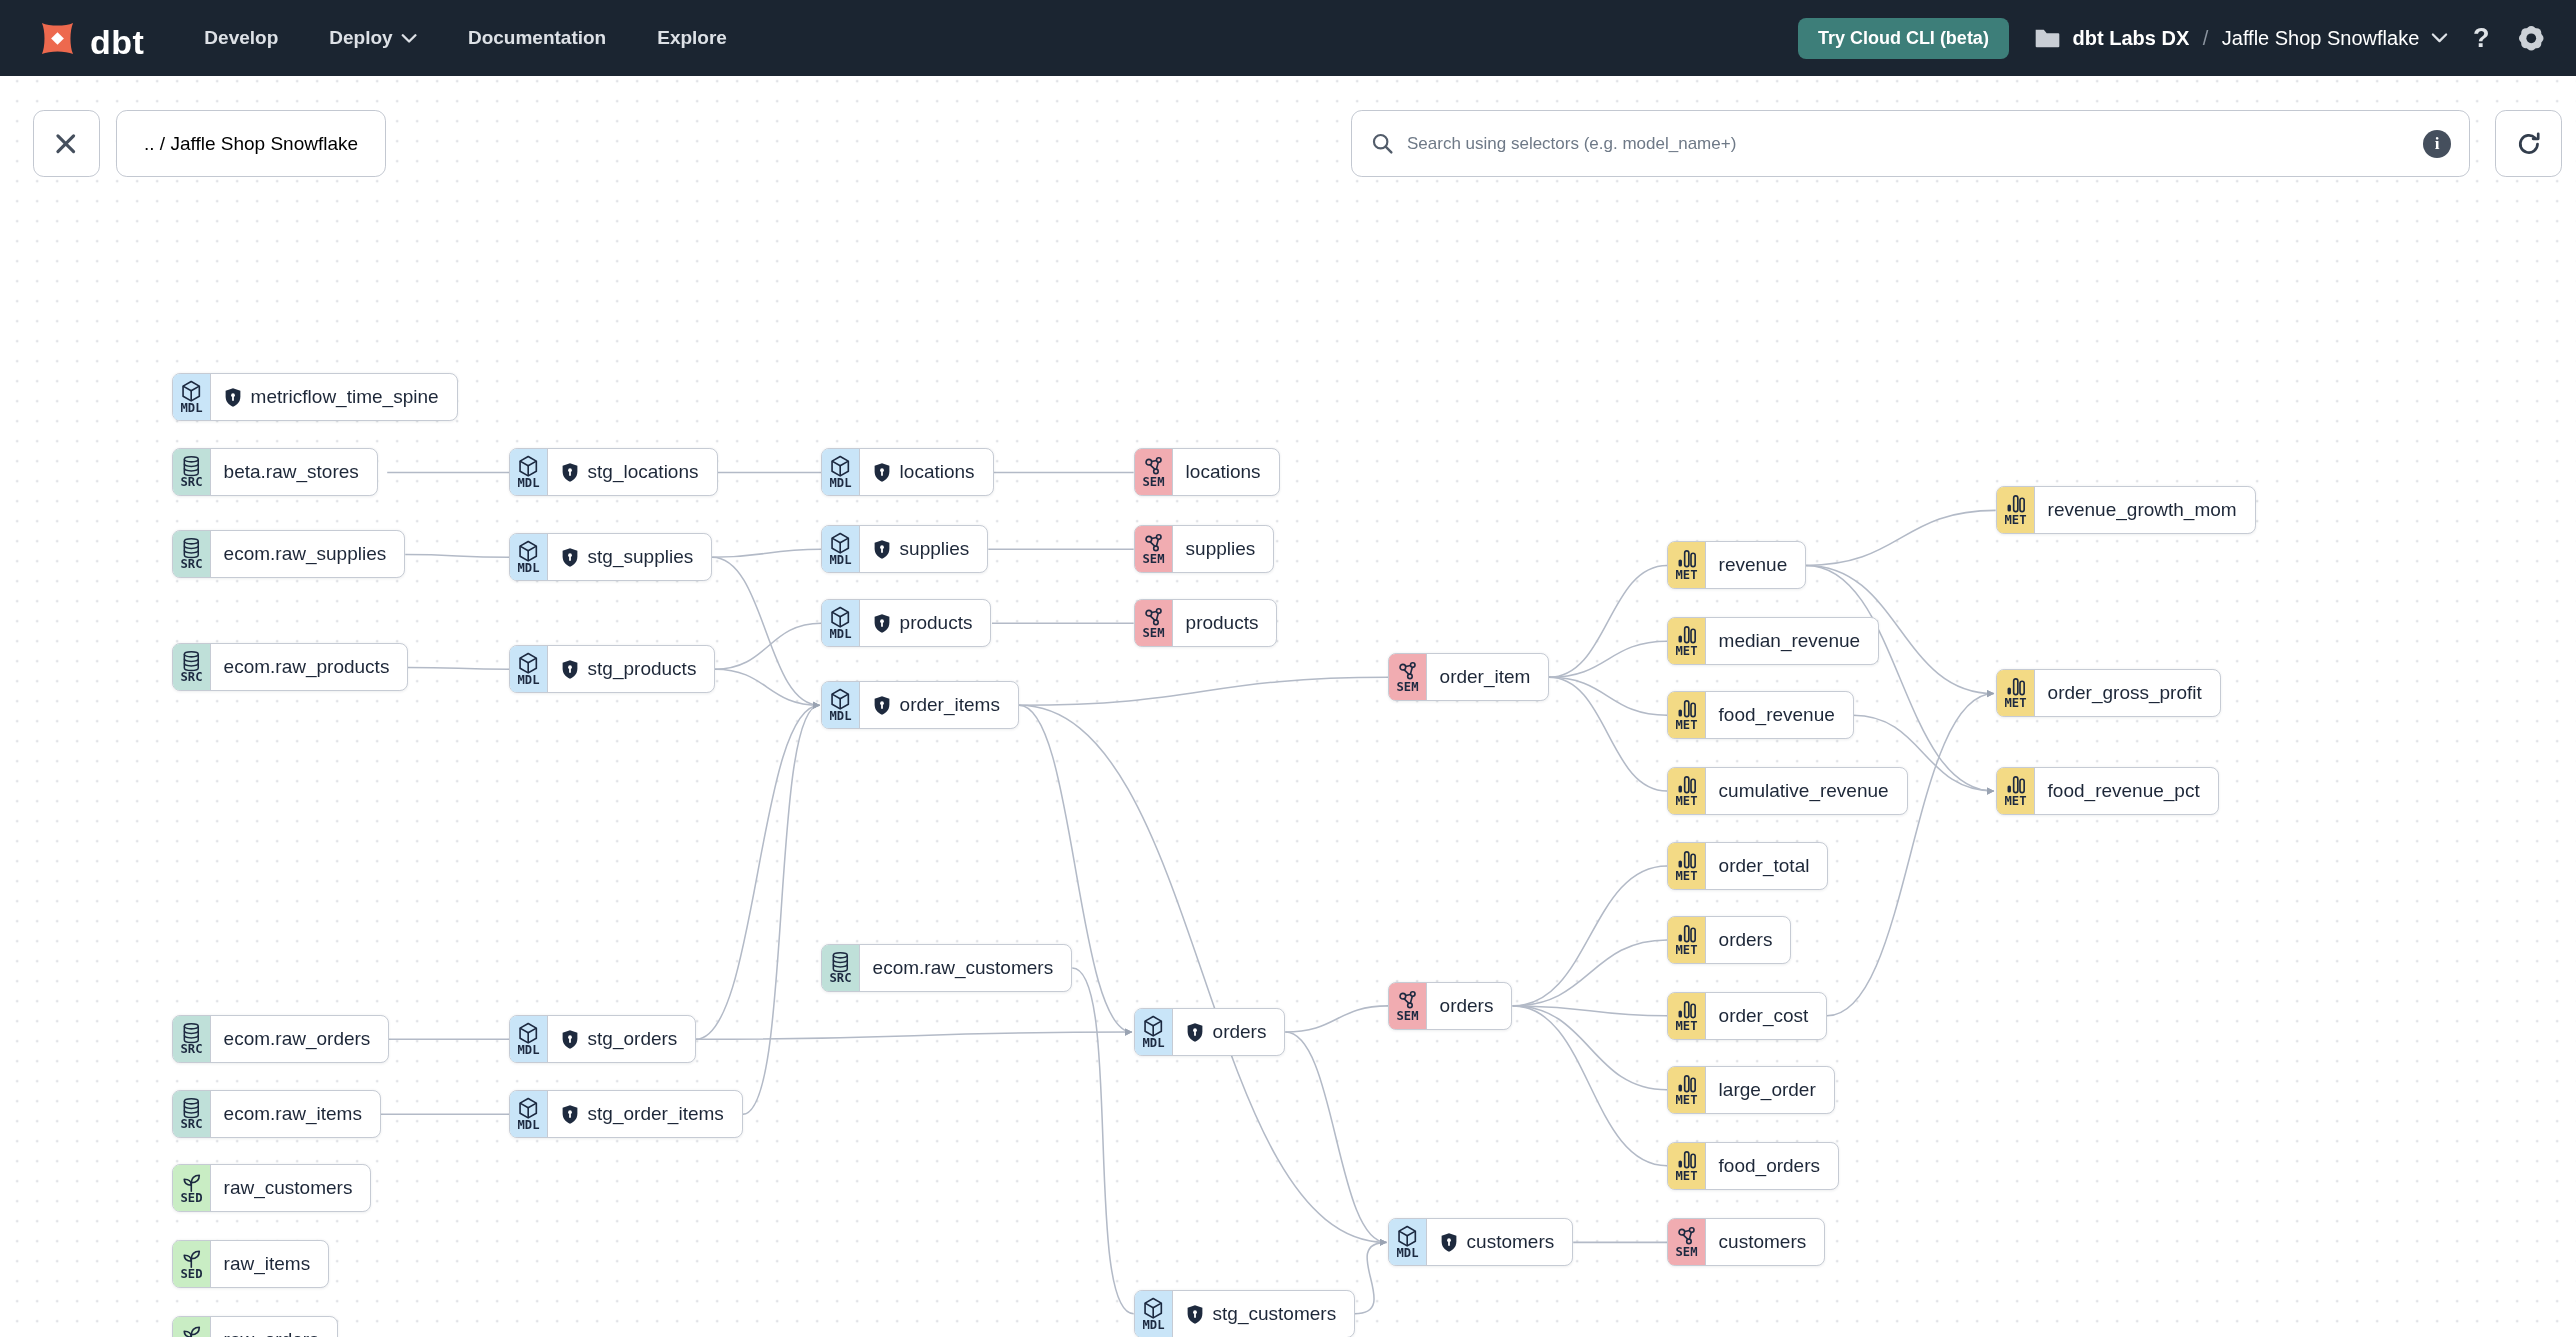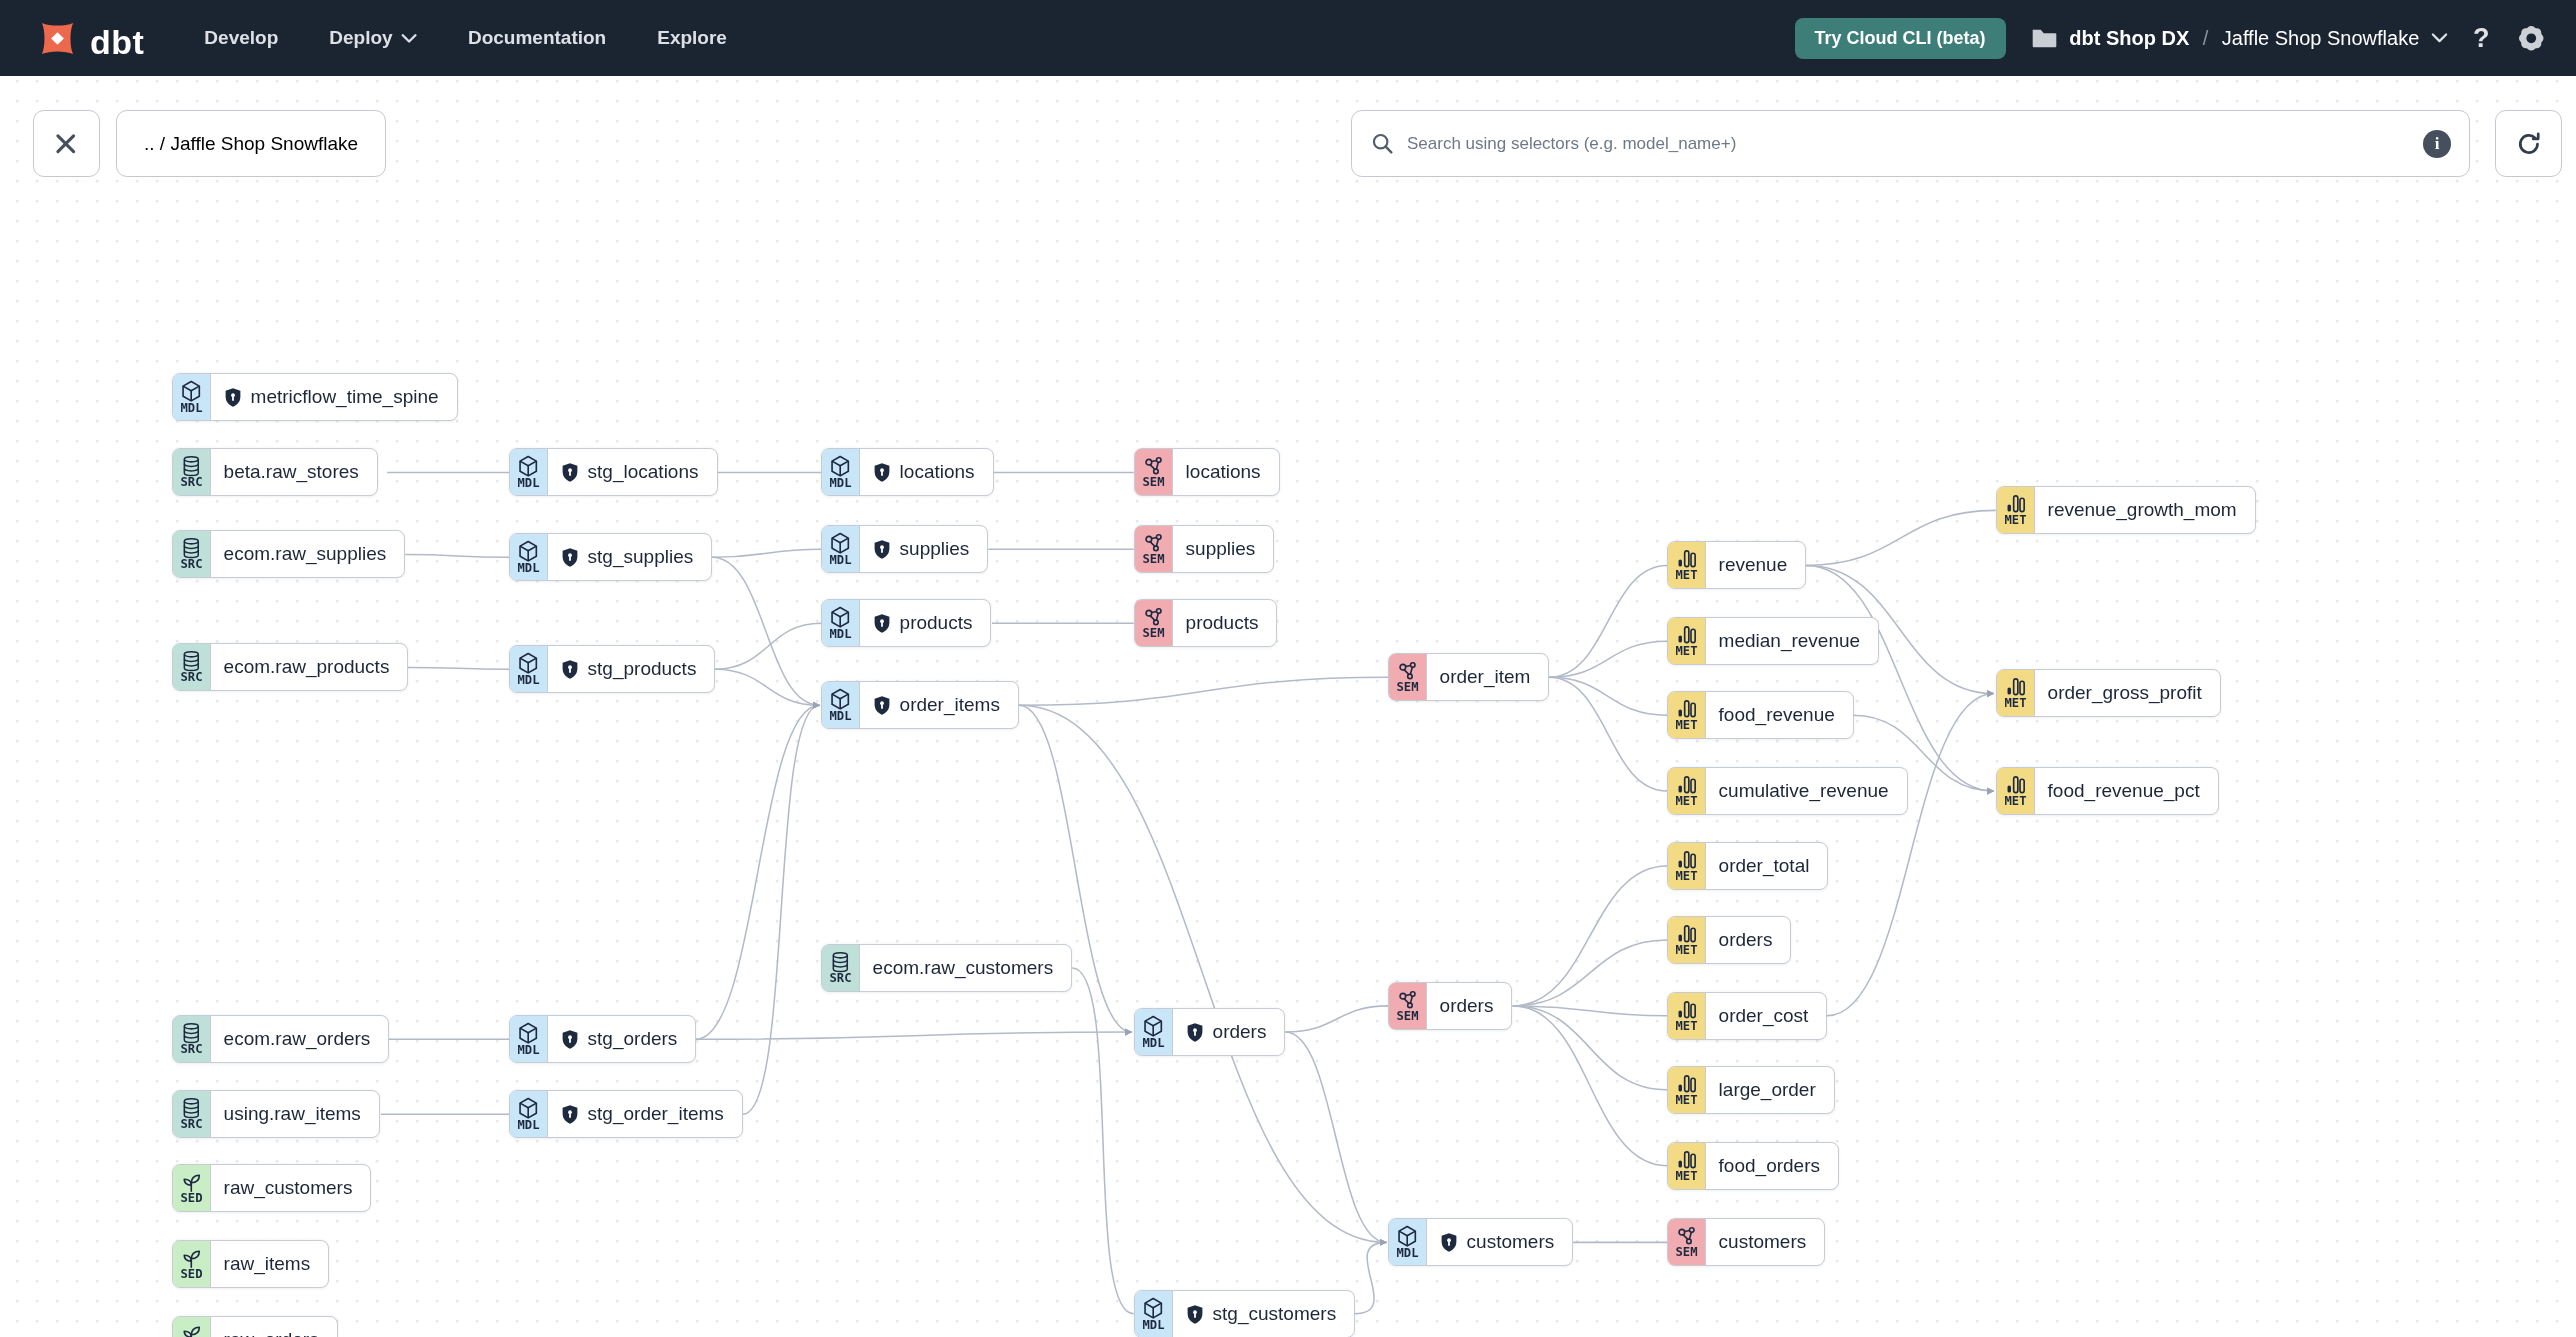--- a/index.html
+++ b/index.html
@@ -185,21 +185,21 @@
         <div class="gbadge" style="background: rgb(191, 224, 217);">
           <span style="line-height: 0;"><svg width="22.6" height="22.6" viewBox="0 0 24 24" fill="none" stroke="#1c2940" stroke-width="1.6">
               <ellipse cx="12" cy="4.6" rx="7.4" ry="2.7"></ellipse>
               <path d="M4.6 4.6v4.8c0 1.5 3.3 2.7 7.4 2.7s7.4-1.2 7.4-2.7V4.6"></path>
               <path d="M4.6 9.4v4.8c0 1.5 3.3 2.7 7.4 2.7s7.4-1.2 7.4-2.7V9.4"></path>
               <path d="M4.6 14.2V19c0 1.5 3.3 2.7 7.4 2.7s7.4-1.2 7.4-2.7v-4.8"></path>
             </svg></span>
           <span class="tlabel">SRC</span>
         </div>
         <div class="gbody">
-          <span class="glabel">using.raw_items</span>
+          <span class="glabel">ecom.raw_items</span>
         </div>
       </div>
       <div class="gnode" style="left: 172px; top: 1120px;">
         <div class="gbadge" style="background: rgb(201, 237, 196);">
           <span style="line-height: 0;"><svg width="22.6" height="22.6" viewBox="0 0 24 24" fill="none" stroke="#1c2940" stroke-width="1.7" stroke-linecap="round" stroke-linejoin="round">
               <path d="M12 21.5v-9"></path>
               <path d="M12 12.5c0-4.8 3.1-8 8.5-8 0 5.5-3.5 8-8.5 8Z"></path>
               <path d="M12 15c0-3.6-2.6-6.2-7.5-6.2 0 4.5 3.4 6.3 7.5 6.3Z"></path>
             </svg></span>
           <span class="tlabel">SED</span>
@@ -727,21 +727,21 @@
     </span>
     <span class="nav-item">Documentation</span>
     <span class="nav-item">Explore</span>
   </div>
   <div class="nav-right">
     <button class="cta-btn">Try Cloud CLI (beta)</button>
     <span class="acct">
       <svg width="27" height="22.6" viewBox="0 0 24 20">
         <path d="M1.5 2.5h7.2l2.6 3h10.2a1 1 0 0 1 1 1V17a1 1 0 0 1-1 1H2.5a1 1 0 0 1-1-1Z" fill="#c9ced5"></path>
       </svg>
-      <span class="acct-name">dbt Shop DX</span>
+      <span class="acct-name">dbt Labs DX</span>
       <span class="sep">/</span>
       <span>Jaffle Shop Snowflake</span>
       <svg width="17" height="11.7" viewBox="0 0 18 12">
         <path d="M2 2.5 9 9.5 16 2.5" fill="none" stroke="#dde1e6" stroke-width="2.4" stroke-linecap="round" stroke-linejoin="round"></path>
       </svg>
     </span>
     <span class="help-glyph">?</span>
     <span class="icon-btn">
       <svg width="32.5" height="32.5" viewBox="0 0 24 24">
         <rect x="4.6" y="4.6" width="14.8" height="14.8" rx="3.4" fill="#ccd1d7"></rect>

